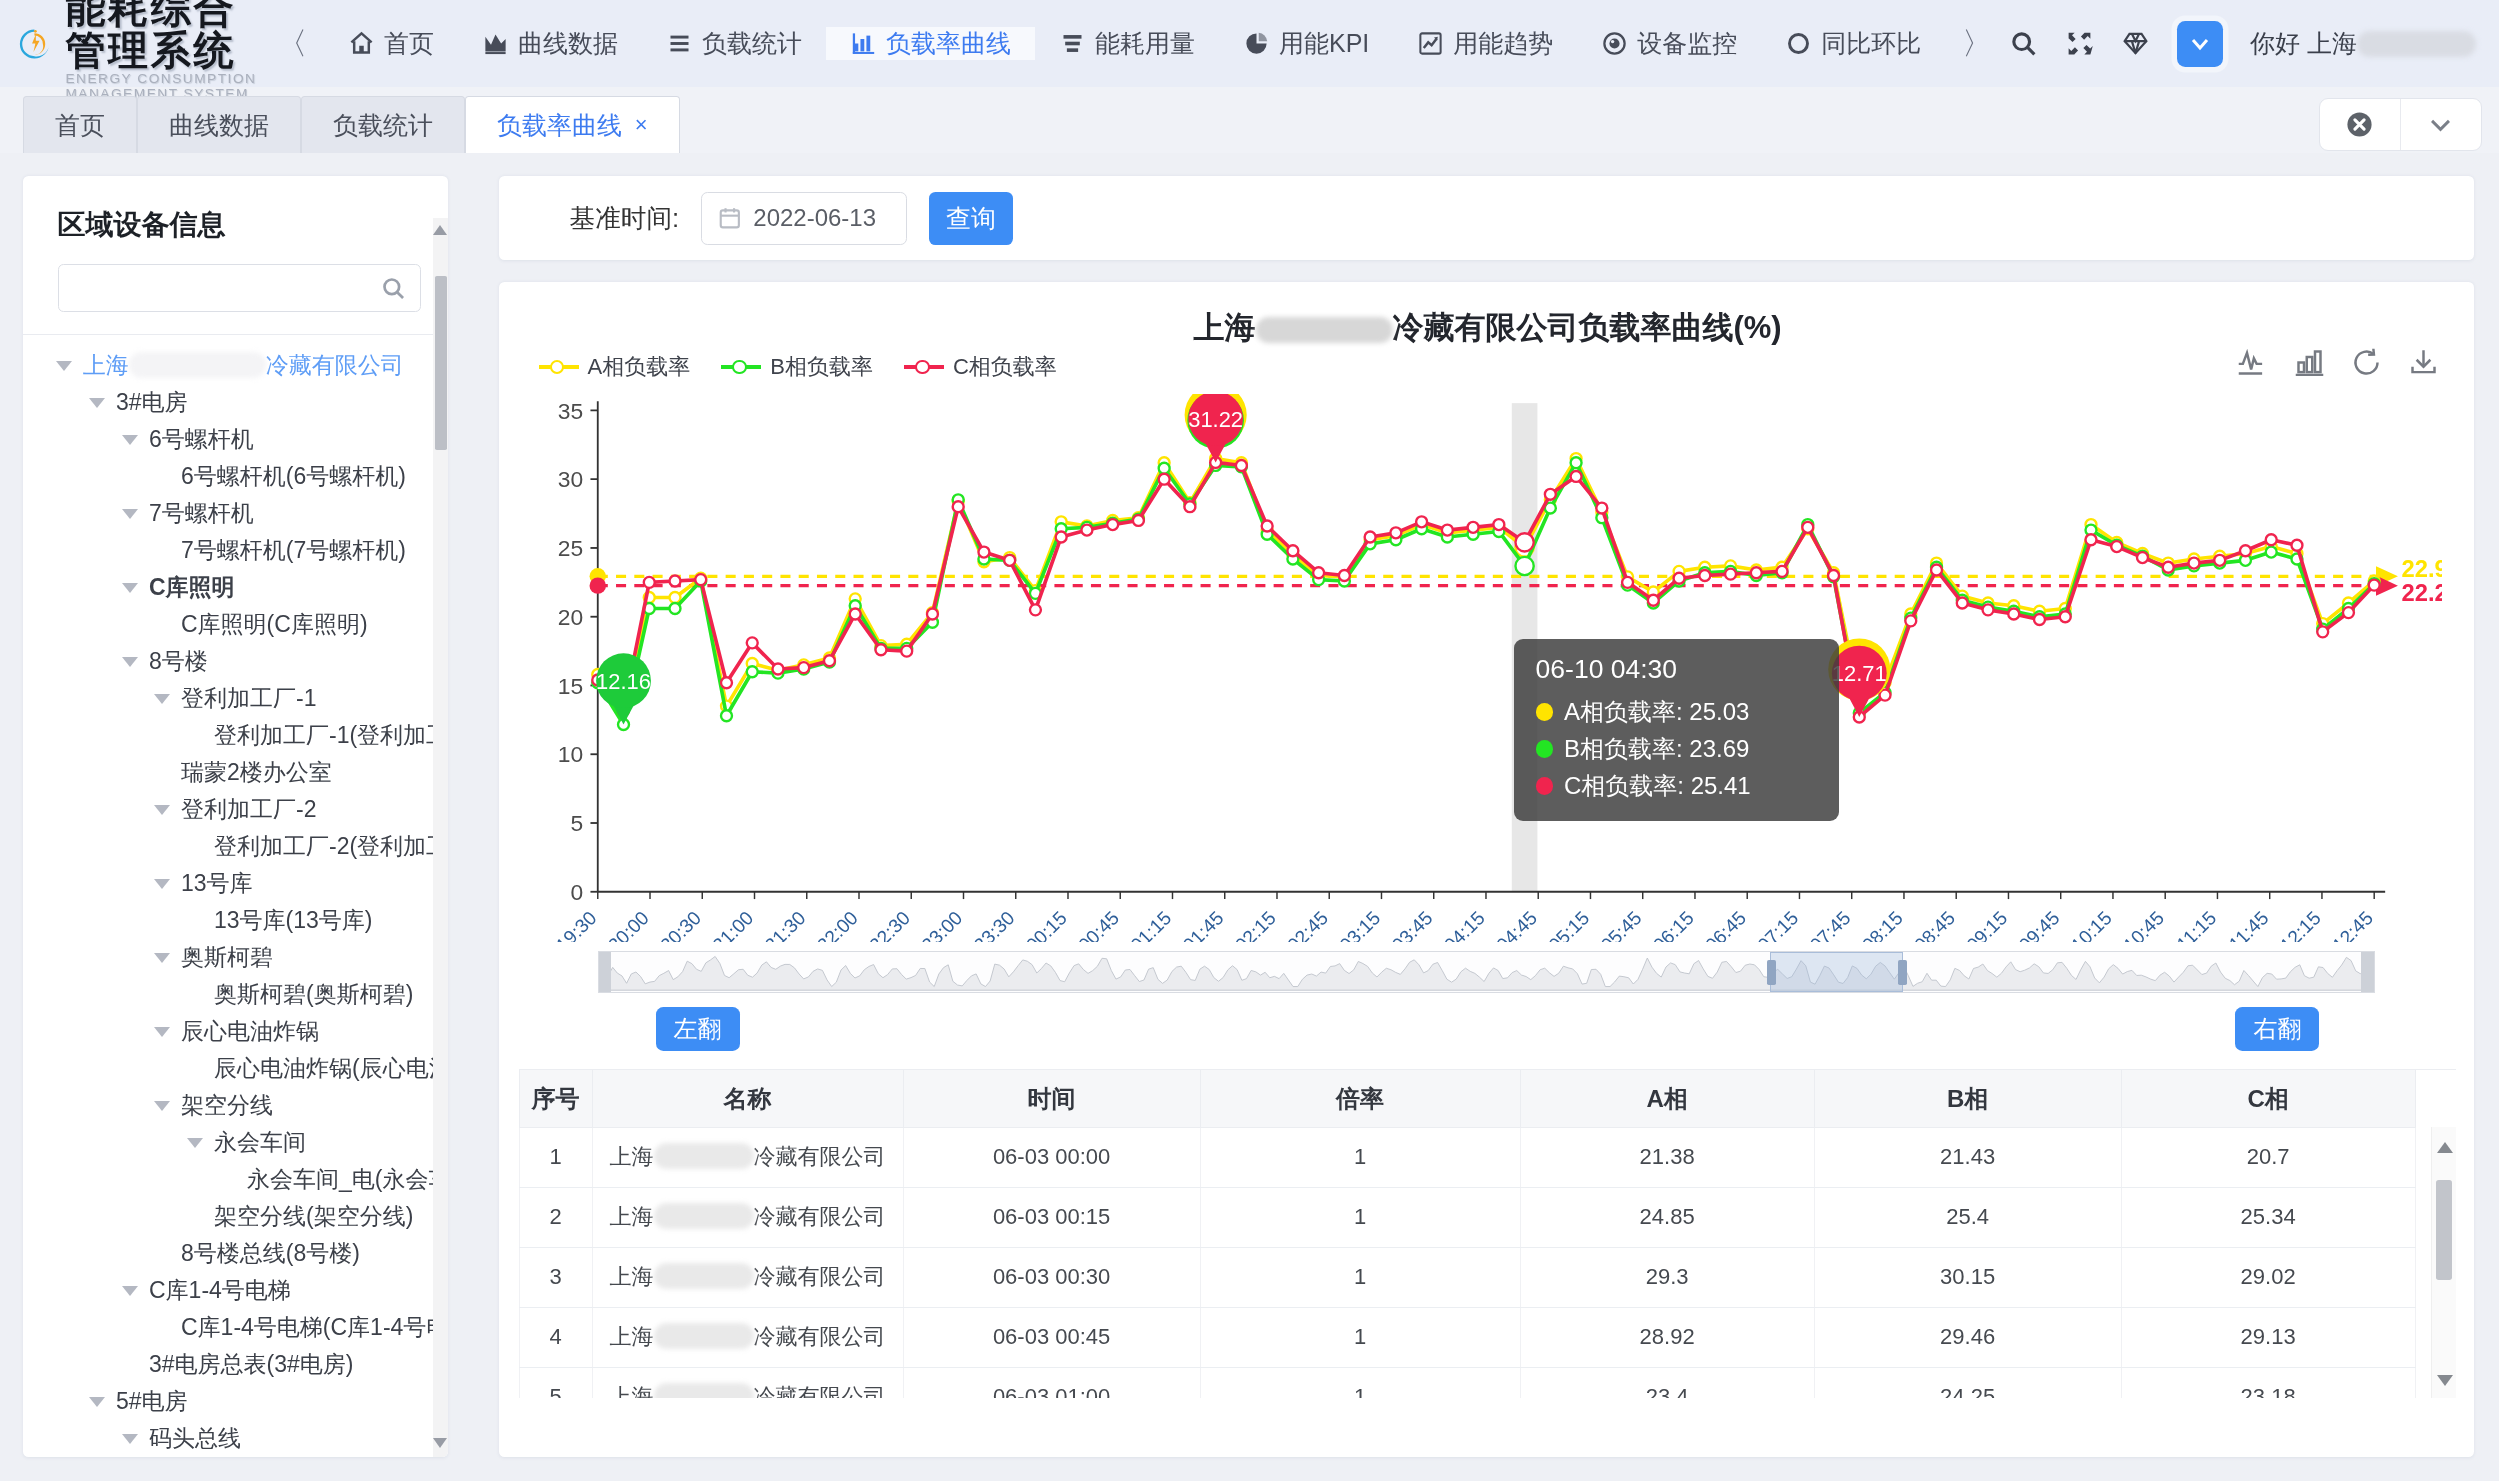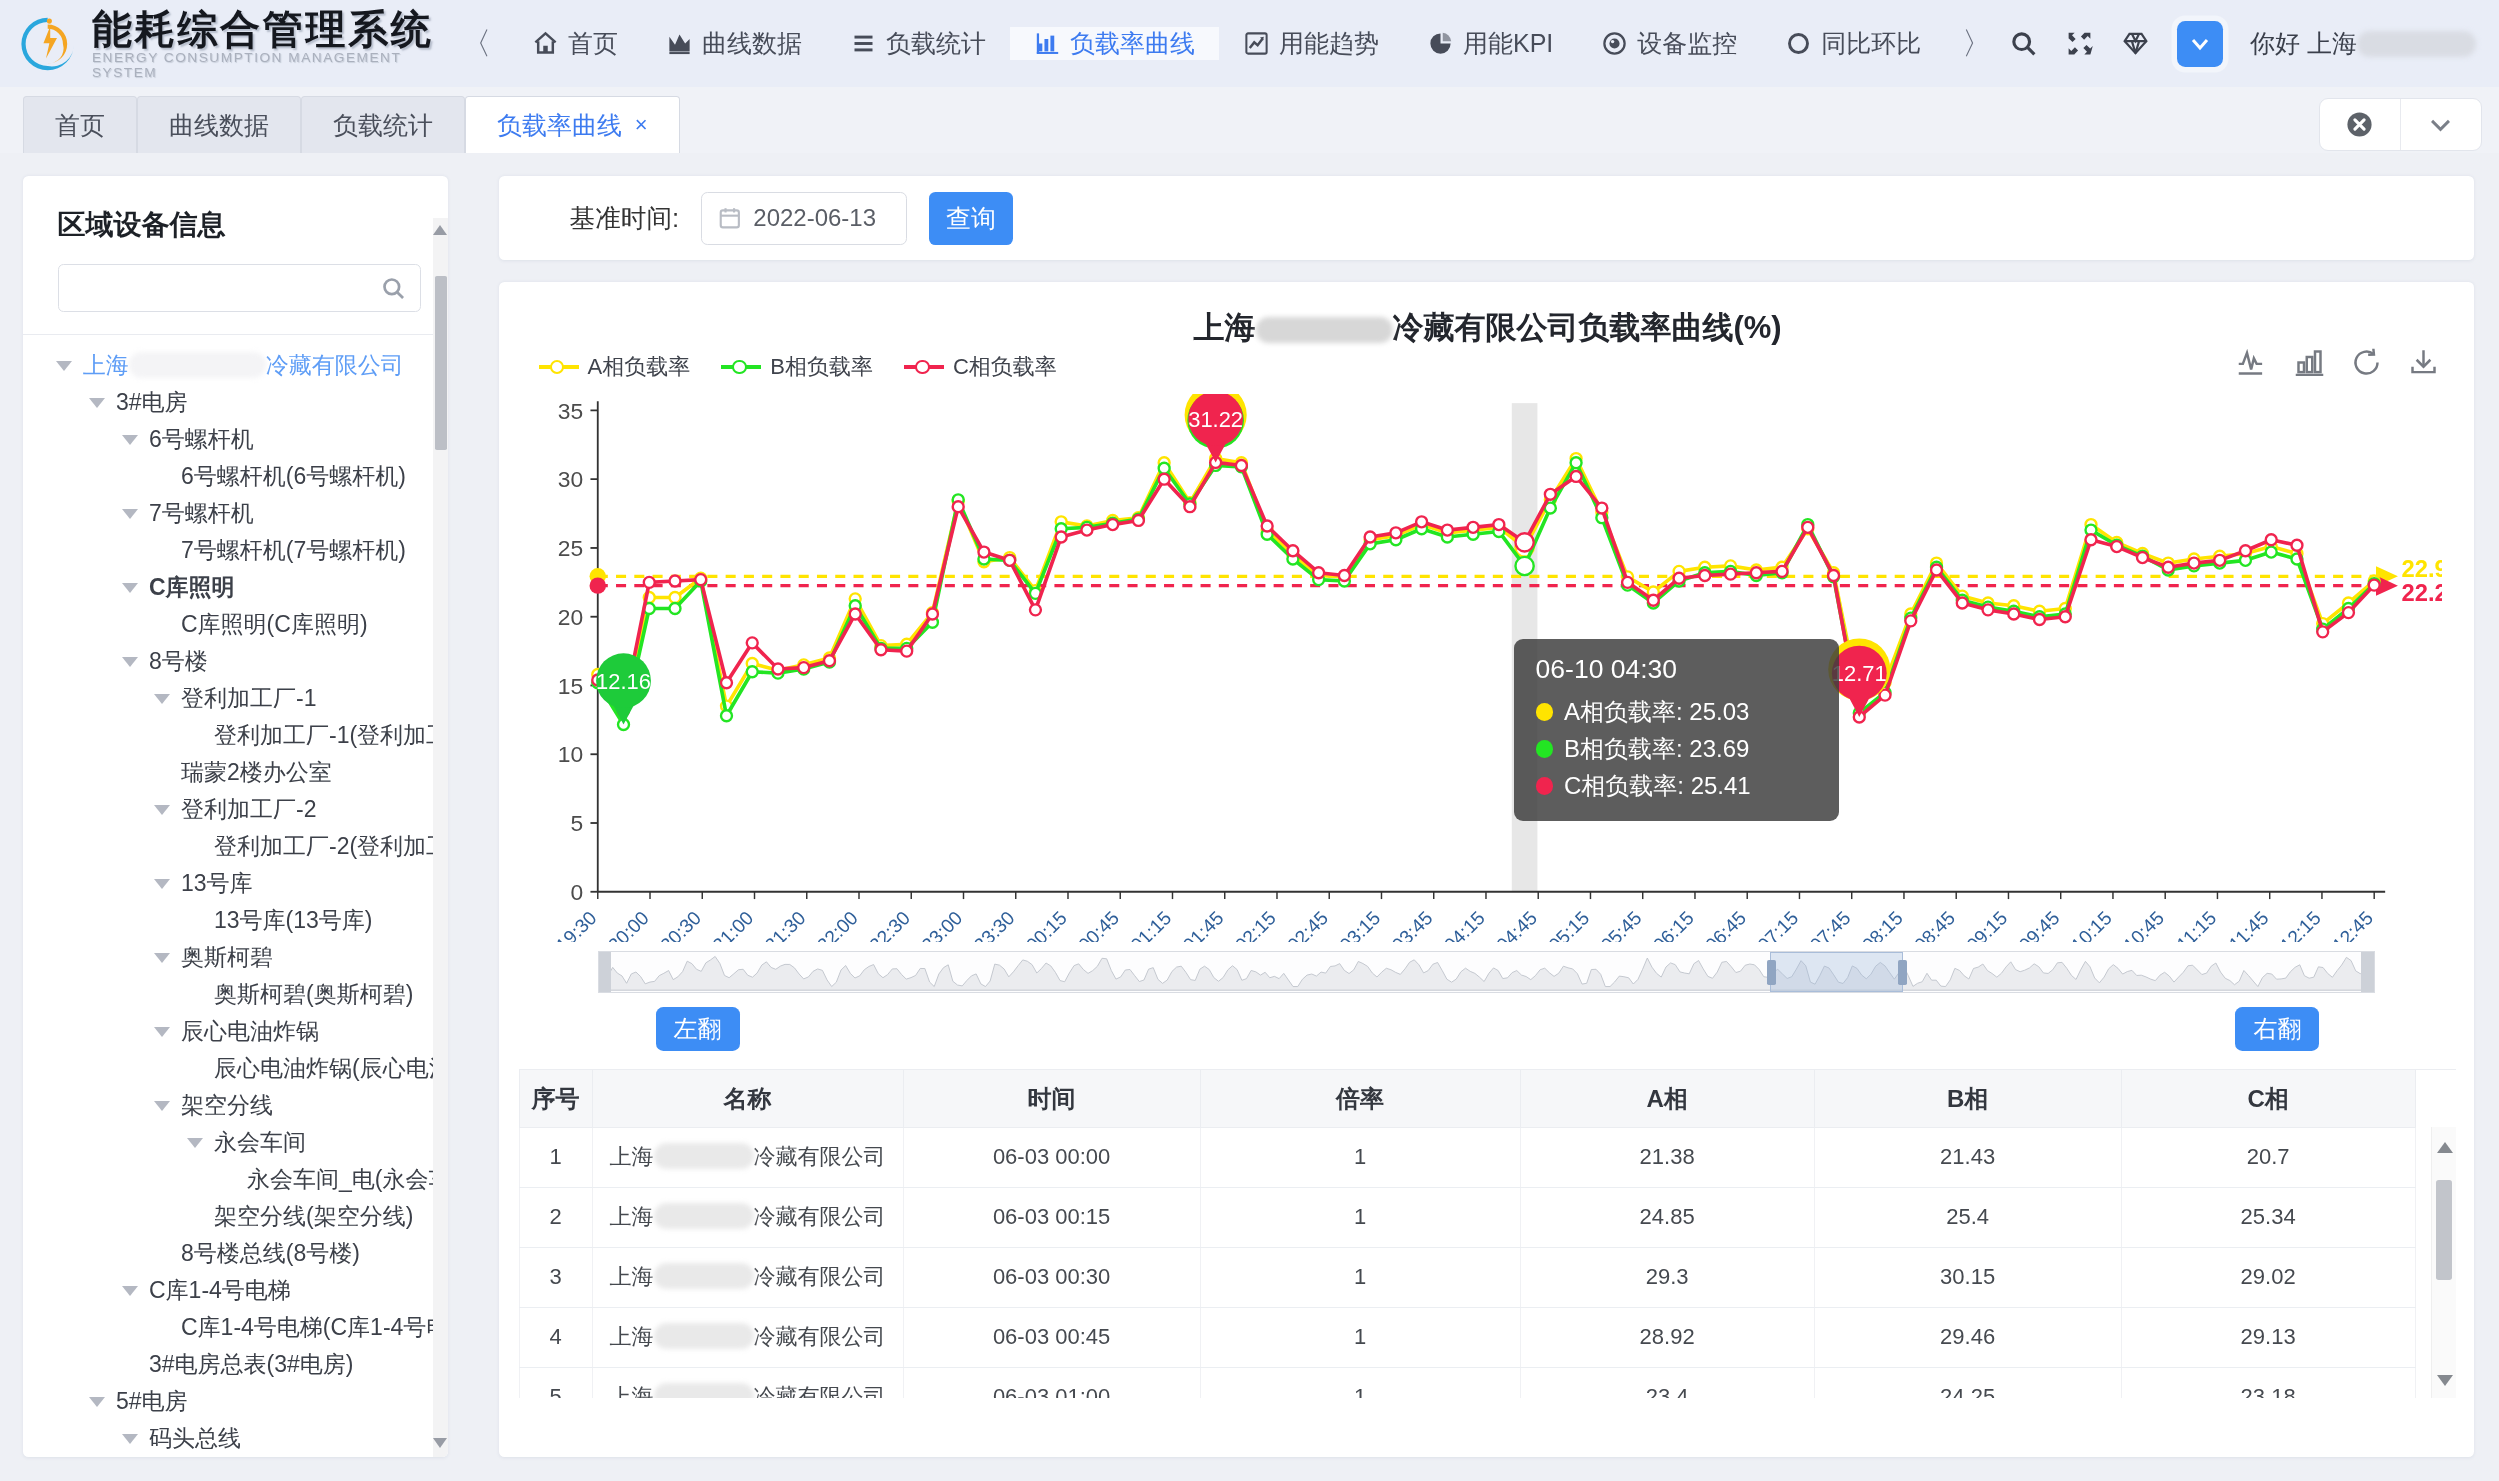--- a/index.html
+++ b/index.html
@@ -152,32 +152,40 @@
             <rect x="4" y="12" width="3.4" height="7" fill="currentColor"></rect>
             <rect x="9.3" y="8" width="3.4" height="11" fill="currentColor"></rect>
             <rect x="14.6" y="5" width="3.4" height="14" fill="currentColor"></rect>
             <rect x="2.5" y="3" width="2" height="18" fill="currentColor"></rect>
             <rect x="2.5" y="19.5" width="19" height="1.8" fill="currentColor"></rect>
           </svg>
           <span>负载率曲线</span>
         </div>
         <div class="nav-item">
           <svg viewBox="0 0 24 24">
-            <rect x="3" y="3" width="18" height="18" rx="1.5" fill="none" stroke="currentColor" stroke-width="1.8"></rect>
-            <polyline points="6 16 10 11 13 13.5 17.5 7.5" fill="none" stroke="currentColor" stroke-width="2.2"></polyline>
-            <path d="M18.5 6l-3.4.6 2.8 2.8z" fill="currentColor"></path>
-          </svg>
-          <span>用能趋势</span>
+            <rect x="4" y="4.5" width="16" height="3.2" fill="currentColor"></rect>
+            <rect x="5.5" y="10.4" width="13" height="3.2" fill="currentColor"></rect>
+            <rect x="7" y="16.3" width="10" height="3.2" fill="currentColor"></rect>
+          </svg>
+          <span>能耗用量</span>
         </div>
         <div class="nav-item">
           <svg viewBox="0 0 24 24">
             <path d="M12 3a9 9 0 1 0 9 9h-9z" fill="currentColor"></path>
             <path d="M14 2.5V10h7.5A8.5 8.5 0 0 0 14 2.5z" fill="currentColor" opacity=".55"></path>
           </svg>
           <span>用能KPI</span>
+        </div>
+        <div class="nav-item">
+          <svg viewBox="0 0 24 24">
+            <rect x="3" y="3" width="18" height="18" rx="1.5" fill="none" stroke="currentColor" stroke-width="1.8"></rect>
+            <polyline points="6 16 10 11 13 13.5 17.5 7.5" fill="none" stroke="currentColor" stroke-width="2.2"></polyline>
+            <path d="M18.5 6l-3.4.6 2.8 2.8z" fill="currentColor"></path>
+          </svg>
+          <span>用能趋势</span>
         </div>
         <div class="nav-item">
           <svg viewBox="0 0 24 24">
             <circle cx="12" cy="12" r="9" fill="none" stroke="currentColor" stroke-width="2"></circle>
             <circle cx="12" cy="12" r="4.5" fill="currentColor"></circle>
             <circle cx="10.3" cy="10.3" r="1.5" fill="#e9edf7"></circle>
           </svg>
           <span>设备监控</span>
         </div>
         <div class="nav-item">

